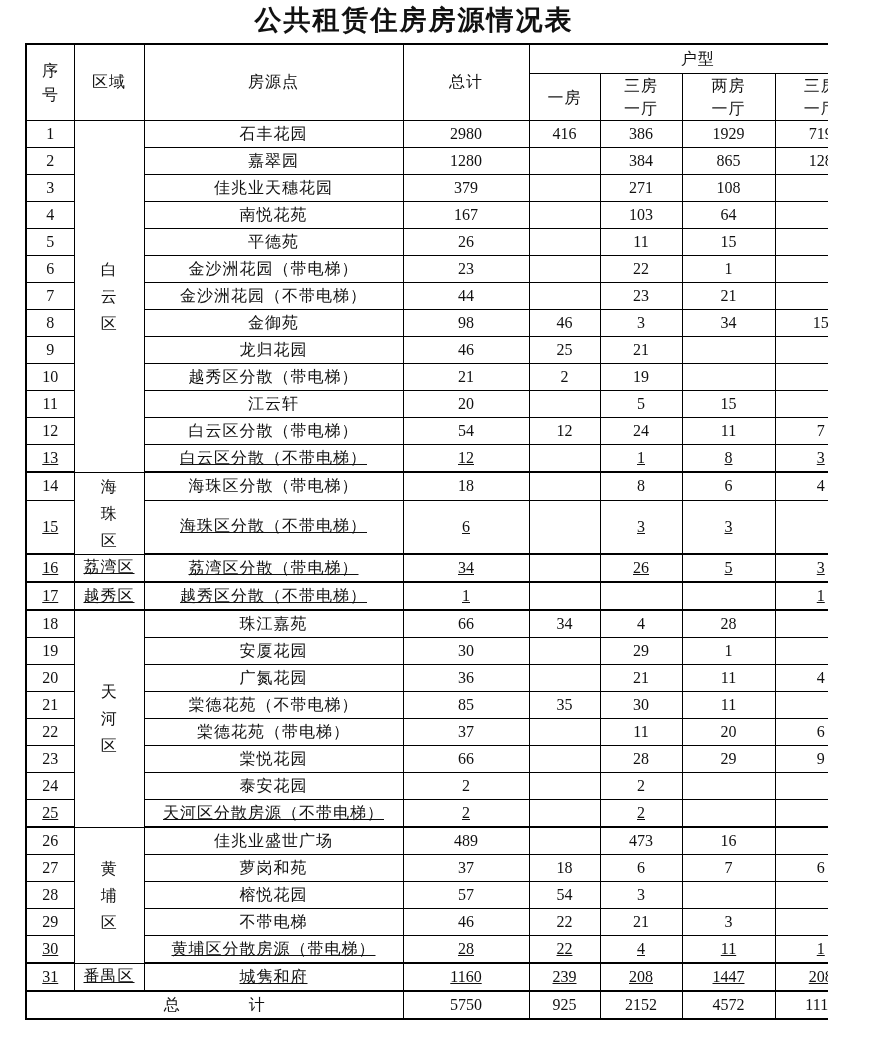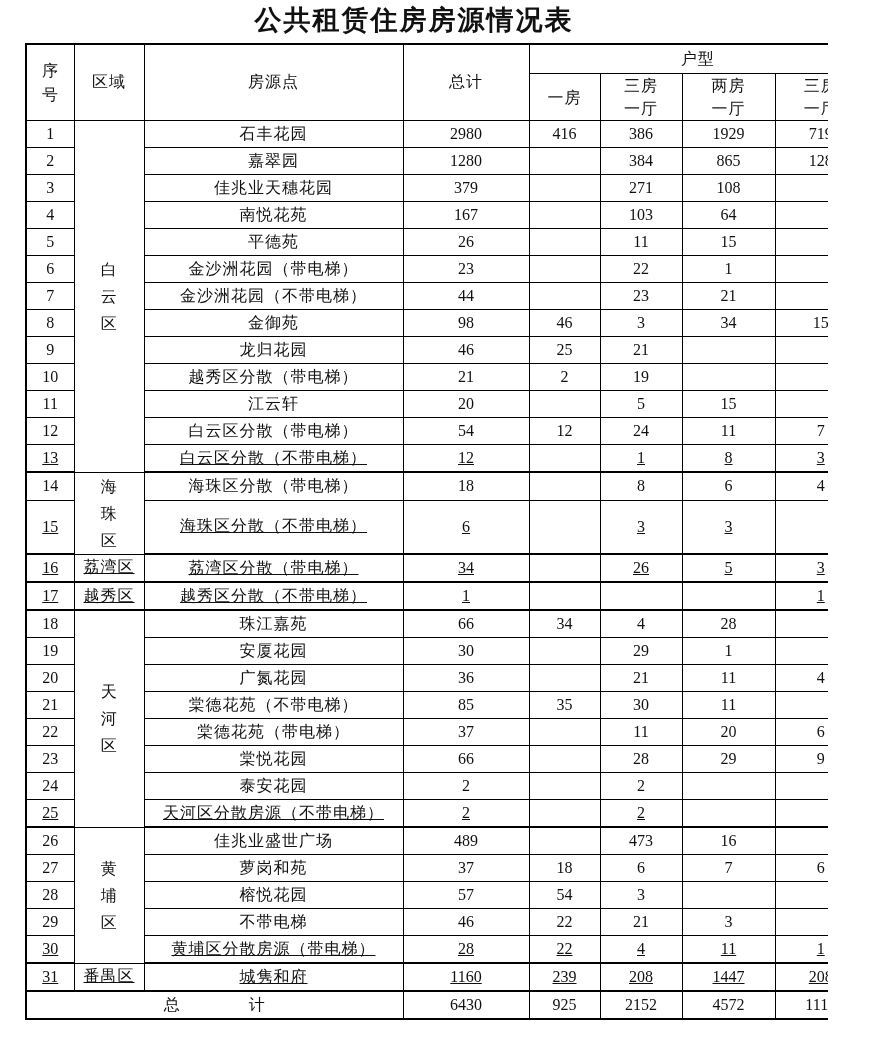--- a/index.html
+++ b/index.html
@@ -377,21 +377,21 @@
           <td class="c-num">1160</td>
           <td class="c-num">239</td>
           <td class="c-num">208</td>
           <td class="c-num">1447</td>
           <td class="c-num">208</td>
         </tr>
       </tbody>
     <tfoot>
       <tr>
         <td colspan="3" class="total-label">总　　　　计</td>
-        <td>6430</td>
+        <td>5750</td>
         <td>925</td>
         <td>2152</td>
         <td>4572</td>
         <td>1114</td>
       </tr>
     </tfoot>
   </table>
 </div>
 
 </body></html>

